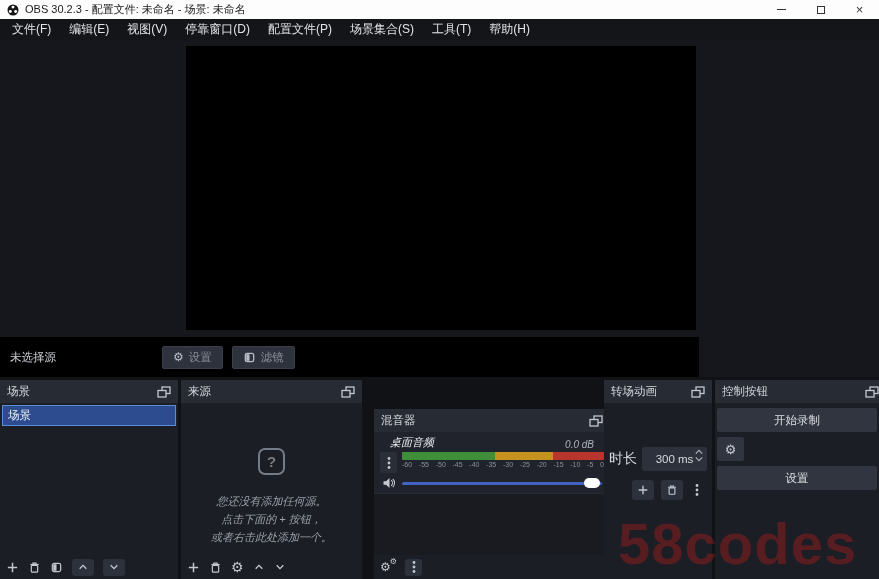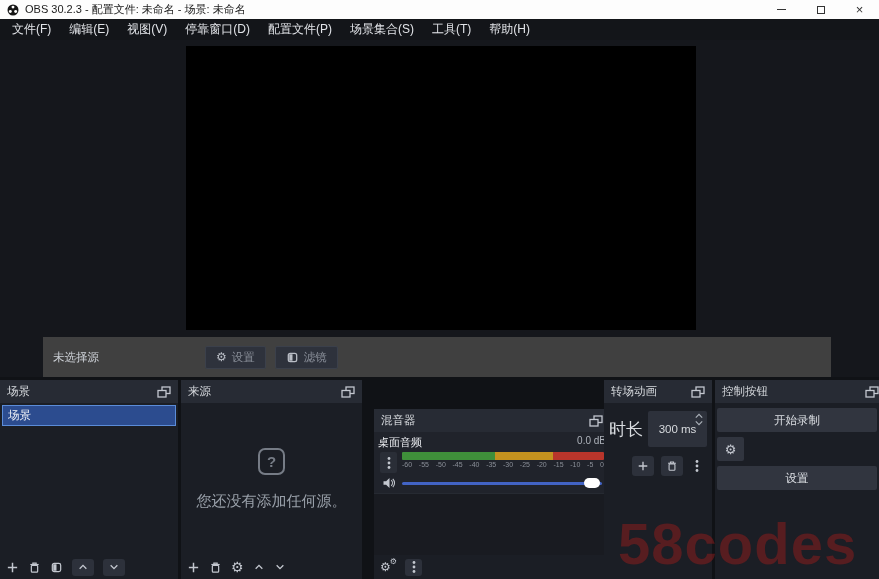--- a/index.html
+++ b/index.html
@@ -20,59 +20,59 @@
   
   .menubar { position:absolute; top:19px; left:0; width:879px; height:21px; background:#131519;
              display:flex; align-items:center; padding-left:3px; z-index:10; }
   .menu-item { color:#e2e4e8; font-size:12px; padding:0 9px; line-height:21px; white-space:nowrap; }
 
   
   .preview { position:absolute; top:40px; left:0; width:879px; height:297px; background:#15171c; }
   .canvas { position:absolute; left:186px; top:6px; width:510px; height:284px; background:#000; }
 
   
-  .src-toolbar { position:absolute; top:337px; left:0; width:788px; height:40px; background:#404040;
-                 display:flex; align-items:center;margin-left:43px; }
+  .src-toolbar { position:absolute; top:337px; left:0; width:699px; height:40px; background:#000000;
+                 display:flex; align-items:center; }
   .no-src { margin-left:10px; font-size:11.5px; color:#cfd3d9; }
   .tb-btn { height:23px; padding:0 10px; background:#2e323c; border:1px solid #3b404b; border-radius:2px;
             color:#888d97; font-size:11.5px; display:flex; align-items:center; gap:5px; }
   .tb-btn .g { font-size:12px; color:#b9bdc5; line-height:1; }
   .tb-btn:first-of-type { margin-left:106px; }
   .tb-btn + .tb-btn { margin-left:9px; }
 
   
   .docks { position:absolute; top:377px; left:0; width:879px; height:202px; background:#101216; }
   .dock { position:absolute; top:3px; bottom:0; background:#1b1e25; display:flex; flex-direction:column; overflow:hidden; }
   #dock-scenes      { left:0;     width:178px; }
   #dock-sources     { left:181px; width:181px; }
   #dock-mixer       { left:374px; width:236px;margin-top:29px; }
-  #dock-transitions { left:604px; width:108px; }
+  #dock-transitions { left:604px; width:108px;gap:36px; }
   #dock-controls    { left:715px; width:164px; }
   .dock-header { height:23px; background:#272b34; display:flex; align-items:center; padding:0 7px;
                  color:#d7dade; font-size:11.5px; flex:none; }
   .popout { margin-left:auto; flex:none; }
   .dock-body { flex:1; position:relative; overflow:hidden; }
   .dock-foot { height:24px; display:flex; align-items:center; padding:0 6px; gap:9px; flex:none; }
   .ft-ico { display:flex; align-items:center; justify-content:center; }
   .ft-btn { width:22px; height:17px; background:#2d313b; border-radius:3px; display:flex; align-items:center; justify-content:center; }
 
   
   .scene-item { margin:2px; height:21px; background:#2c4c8f; border:1px solid #5b8cd8;
                 color:#eef1f6; font-size:11.5px; display:flex; align-items:center; padding:0 5px; }
 
   
   .empty-wrap { position:absolute; top:45px; left:0; right:0; text-align:center; }
   .q-icon { width:27px; height:27px; border:2px solid #767c86; border-radius:7px; margin:0 auto 17px;
             font-size:15px; font-weight:bold; line-height:24px; color:#767c86; text-align:center; }
-  .empty-line { font-size:15px; line-height:18px; color:#9aa1aa; }
+  .empty-line { font-size:11px; line-height:18px; color:#9aa1aa;font-style:italic; }
 
   
   .mixer-strip { position:absolute; top:0; left:0; right:0; height:61px; background:#20232b; }
   .mixer-rest  { position:absolute; top:61px; left:0; right:0; bottom:0; background:#191b21; border-top:1px solid #262a32; }
-  .chan-head { display:flex; align-items:flex-start; padding:3px 4px 0; }
+  .chan-head { display:flex; align-items:flex-end; padding:3px 16px 0;font-style:italic; }
   .chan-name { font-size:11px; color:#eceef2; }
   .chan-db { margin-left:auto; font-size:10px; color:#aeb3bb; }
   .meter-row { display:flex; margin:2px 6px 0; }
   .sq-btn { width:17px; height:21px; background:#2a2e37; border-radius:2px; flex:none;
             display:flex; align-items:center; justify-content:center; }
   .meter-col { flex:1; margin-left:5px; }
   .meter-bar { height:8px; display:flex; border-radius:1px; overflow:hidden; }
   .seg-g { width:46%; } .seg-y { width:29%; } .seg-r { width:25%; }
   .meter-ticks { display:flex; justify-content:space-between; font-size:7px; color:#8a8f98; margin-top:1px; }
   .meter-ticks span { flex:none; }
@@ -80,22 +80,22 @@
   .spk-btn { width:17px; height:15px; background:transparent; flex:none; display:flex; align-items:center; justify-content:center; }
   .slider { flex:1; margin-left:5px; position:relative; height:12px; }
   .slider-track { position:absolute; left:0; right:2px; top:5px; height:3px; border-radius:2px; }
   .slider-handle { position:absolute; right:4px; top:1px; width:16px; height:10px; background:#fff; border-radius:5px; }
 
   
   .trans-select { margin:6px 5px 0; height:21px; background:#2d313b; border-radius:2px;
                   display:flex; align-items:center; padding:0 7px; font-size:11.5px; color:#d7dade; }
   .caret { margin-left:auto; }
   .dur-row { display:flex; align-items:center; margin:8px 5px 0; }
-  .dur-label { font-size:17px; color:#d7dade; margin-right:5px; flex:none; }
-  .spinbox { flex:1; height:36px; background:#2d313b; border-radius:2px; display:flex; align-items:center;
+  .dur-label { font-size:14px; color:#d7dade; margin-right:5px; flex:none; }
+  .spinbox { flex:1; height:24px; background:#2d313b; border-radius:2px; display:flex; align-items:center;
              font-size:11.5px; color:#d7dade; position:relative; justify-content:center; }
   .spin-arrows { position:absolute; right:4px; top:2px; display:flex; flex-direction:column; gap:1px; }
   .trans-btns { display:flex; align-items:center; gap:7px; margin:9px 0 0 28px; }
   .t-btn { width:22px; height:20px; background:#2d313b; border-radius:3px; display:flex; align-items:center; justify-content:center; }
   .t-dots { width:14px; display:flex; align-items:center; justify-content:center; }
 
   
   .ctrl-col { display:flex; flex-direction:column; gap:5px; padding:5px 2px 0; }
   .ctrl-btn { height:24px; background:#31353f; border-radius:2px; color:#dde0e5; font-size:11.5px;
               display:flex; align-items:center; justify-content:center; flex:none; }
@@ -219,20 +219,22 @@
       <span>来源</span>
       <svg class="popout" width="14" height="12" viewBox="0 0 14 12">
         <rect x="5" y="1" width="8" height="6.5" fill="none" stroke="#c3c7cf" stroke-width="1.3"></rect>
         <rect x="1" y="4.5" width="8" height="6.5" fill="#272b34" stroke="#c3c7cf" stroke-width="1.3"></rect>
       </svg>
     </div>
     <div class="dock-body">
       <div class="empty-wrap">
         <div class="q-icon">?</div>
         <div class="empty-line">您还没有添加任何源。</div>
+        <div class="empty-line">点击下面的 + 按钮，</div>
+        <div class="empty-line">或者右击此处添加一个。</div>
       </div>
     </div>
     <div class="dock-foot">
       <span class="ft-ico">
         <svg width="13" height="13" viewBox="0 0 14 14">
             <path d="M7 2v10M2 7h10" stroke="#c3c7cf" stroke-width="1.6"></path>
           </svg>
       </span>
       <span class="ft-ico">
         <svg width="13" height="13" viewBox="0 0 14 14">

